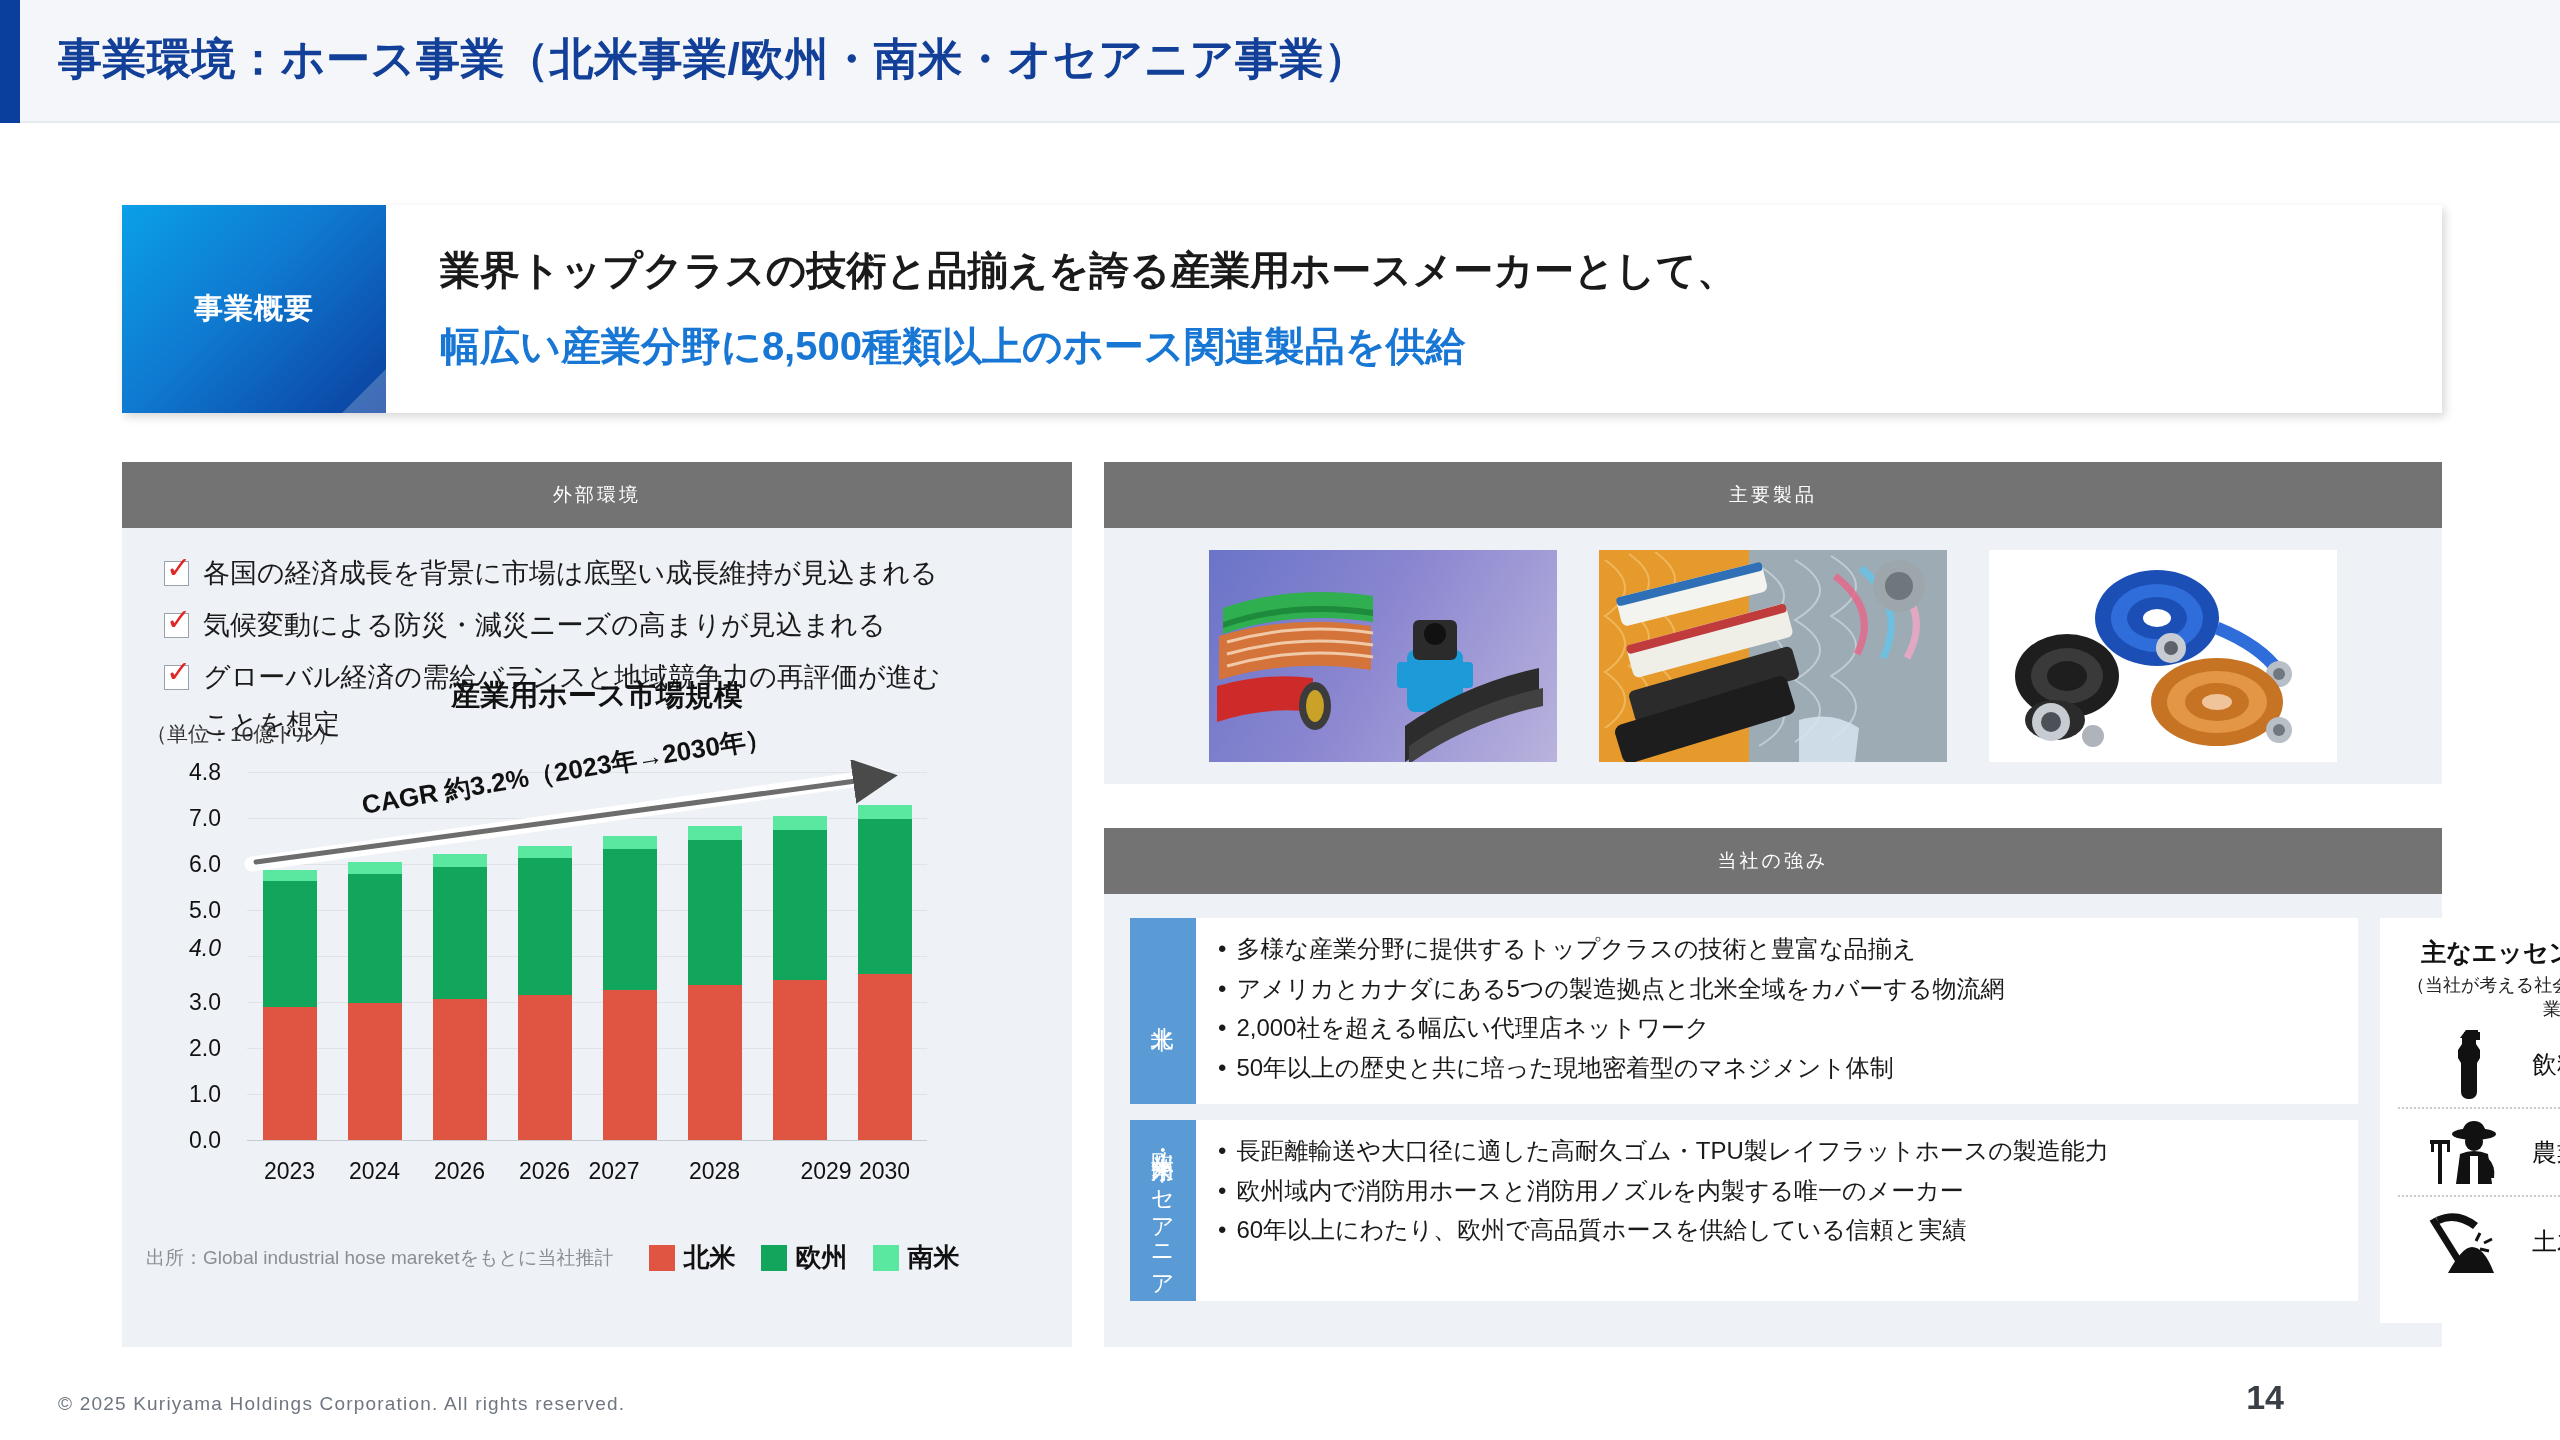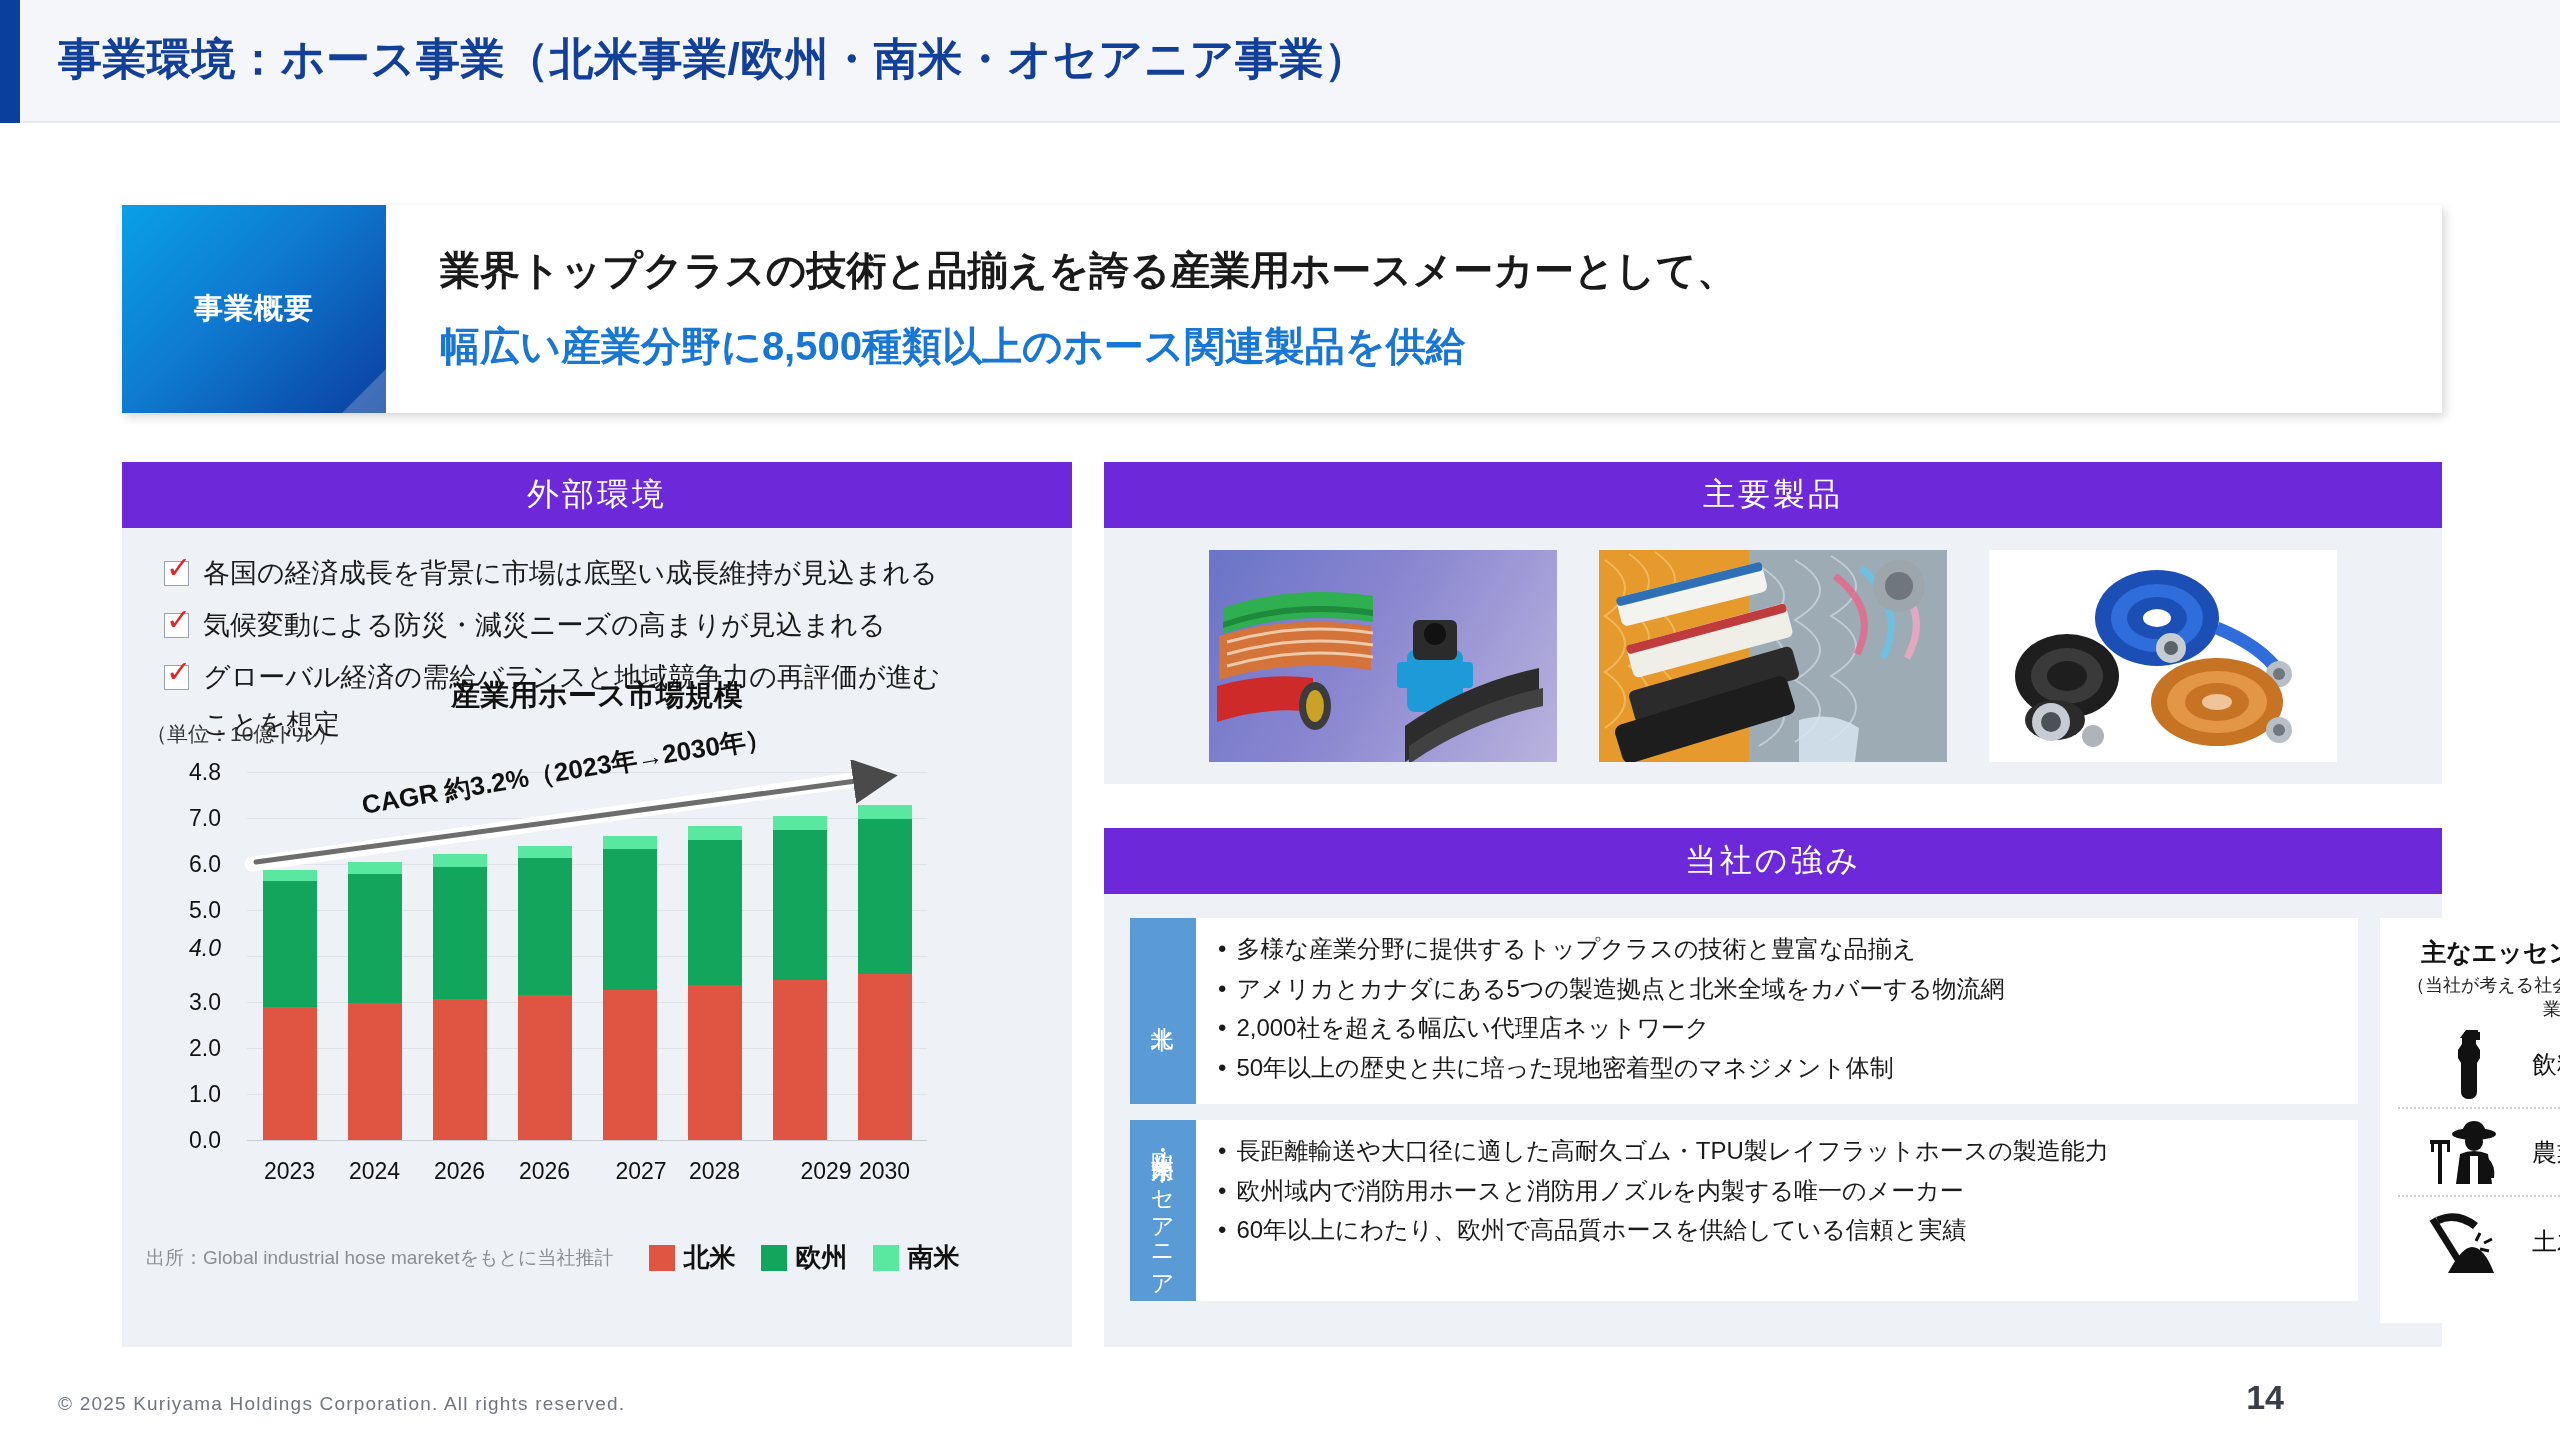--- a/index.html
+++ b/index.html
@@ -51,23 +51,23 @@
     font-size: 40px; font-weight: bold; color: #1a1a1a; line-height: 1.35;
     white-space: nowrap;
   }
   .summary-line2 {
     font-size: 40px; font-weight: bold; color: #1877d4; line-height: 1.35;
     white-space: nowrap; margin-top: 22px;
   }
 
   
   .panel-head {
-    background: #6d28d9; color: #ffffff;
+    background: #737373; color: #ffffff;
     display: flex; align-items: center; justify-content: center;
-    font-size: 32px; letter-spacing: 3px; text-align: center;
+    font-size: 19px; letter-spacing: 3px; text-align: center;
   }
   .panel-body { background: #eef1f5; }
 
   
   .panel-left { position: absolute; left: 122px; top: 462px; width: 950px; height: 885px; }
   .panel-left .panel-head { width: 950px; height: 66px; }
   .panel-left .panel-body { position: absolute; left: 0; top: 66px; width: 950px; height: 819px; }
 
   .checklist { position: absolute; left: 42px; top: 26px; width: 880px; }
   .check-item { display: flex; align-items: flex-start; margin-bottom: 13px; }
@@ -280,21 +280,21 @@
               <div style="height: 12.88px; background: rgb(90, 232, 160);"></div>
               <div style="height: 136.16px; background: rgb(18, 165, 92);"></div>
               <div style="height: 145.36px; background: rgb(223, 85, 66);"></div>
             </div>
             <div class="xtick" style="left: 252.5px;">2026</div>
             <div class="bar-col" style="left: 355.5px;">
               <div style="height: 12.88px; background: rgb(90, 232, 160);"></div>
               <div style="height: 140.76px; background: rgb(18, 165, 92);"></div>
               <div style="height: 149.96px; background: rgb(223, 85, 66);"></div>
             </div>
-            <div class="xtick" style="left: 349px;">2027</div>
+            <div class="xtick" style="left: 322px;">2027</div>
             <div class="bar-col" style="left: 440.5px;">
               <div style="height: 13.34px; background: rgb(90, 232, 160);"></div>
               <div style="height: 145.36px; background: rgb(18, 165, 92);"></div>
               <div style="height: 155.02px; background: rgb(223, 85, 66);"></div>
             </div>
             <div class="xtick" style="left: 422.5px;">2028</div>
             <div class="bar-col" style="left: 525.5px;">
               <div style="height: 13.8px; background: rgb(90, 232, 160);"></div>
               <div style="height: 149.96px; background: rgb(18, 165, 92);"></div>
               <div style="height: 160.08px; background: rgb(223, 85, 66);"></div>

